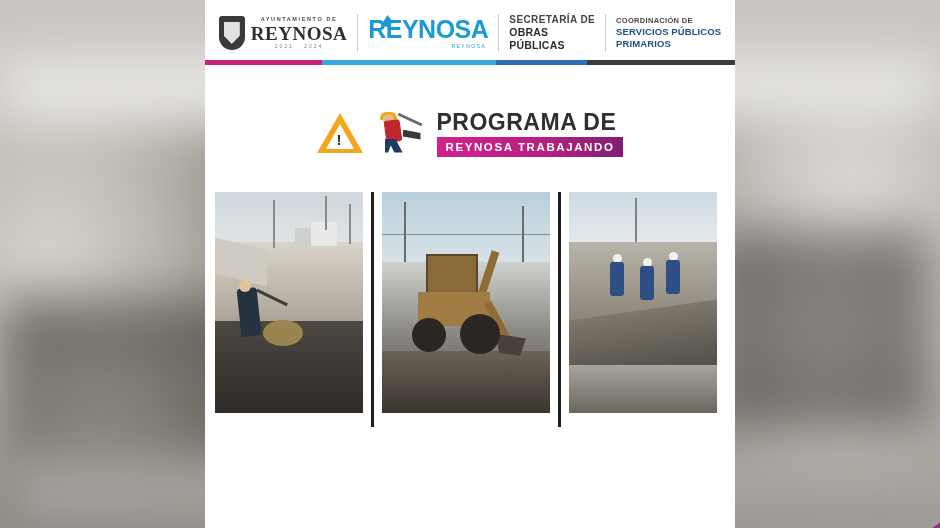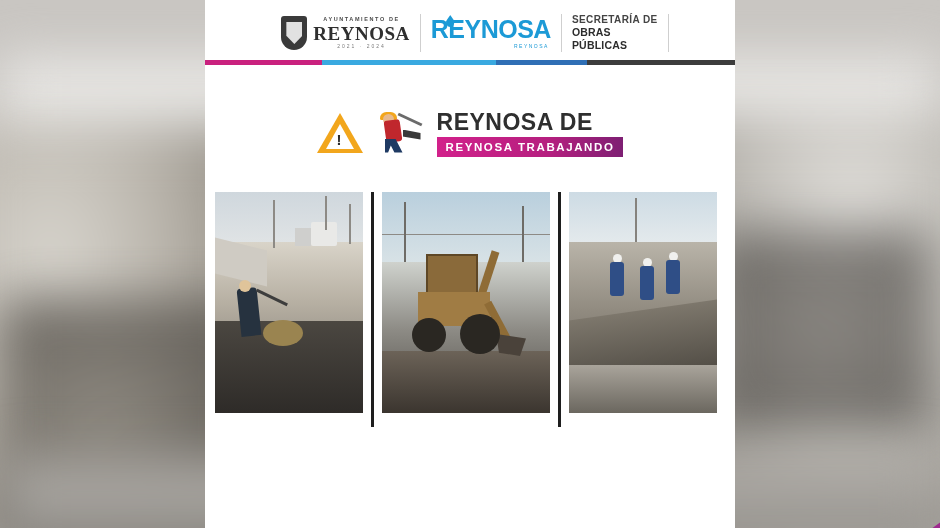--- a/index.html
+++ b/index.html
@@ -399,20 +399,27 @@
       <div class="logo-block">
         <div class="sec-text">
           <div class="sec-l1">SECRETARÍA DE</div>
           <div class="sec-l2">OBRAS</div>
           <div class="sec-l3">PÚBLICAS</div>
         </div>
       </div>
 
       <div class="divider-v"></div>
 
+      <div class="logo-block">
+        <div class="coord-text">
+          <div class="coord-l1">COORDINACIÓN DE</div>
+          <div class="coord-l2">SERVICIOS PÚBLICOS</div>
+          <div class="coord-l3">PRIMARIOS</div>
+        </div>
+      </div>
 
     </div>
 
     <div class="colorbar">
       <div class="cb" style="width:22%;background:#c9217e"></div>
       <div class="cb" style="width:33%;background:#3aa9e0"></div>
       <div class="cb" style="width:17%;background:#2f6fb5"></div>
       <div class="cb" style="width:28%;background:#3c3c3c"></div>
     </div>
 
@@ -424,21 +431,21 @@
       </div>
       <div class="worker">
         <div class="w-helmet"></div>
         <div class="w-head"></div>
         <div class="w-body"></div>
         <div class="w-leg"></div>
         <div class="w-tool"></div>
         <div class="w-tool2"></div>
       </div>
       <div class="title-texts">
-        <div class="title-1">REYNOSA DE</div>
+        <div class="title-1">PROGRAMA DE</div>
         <div class="title-2">REYNOSA TRABAJANDO</div>
       </div>
     </div>
 
     <div class="photos">
 
       <div class="photo p1">
         <div class="sky"></div>
         <div class="road"></div>
         <div class="barrier"></div>

